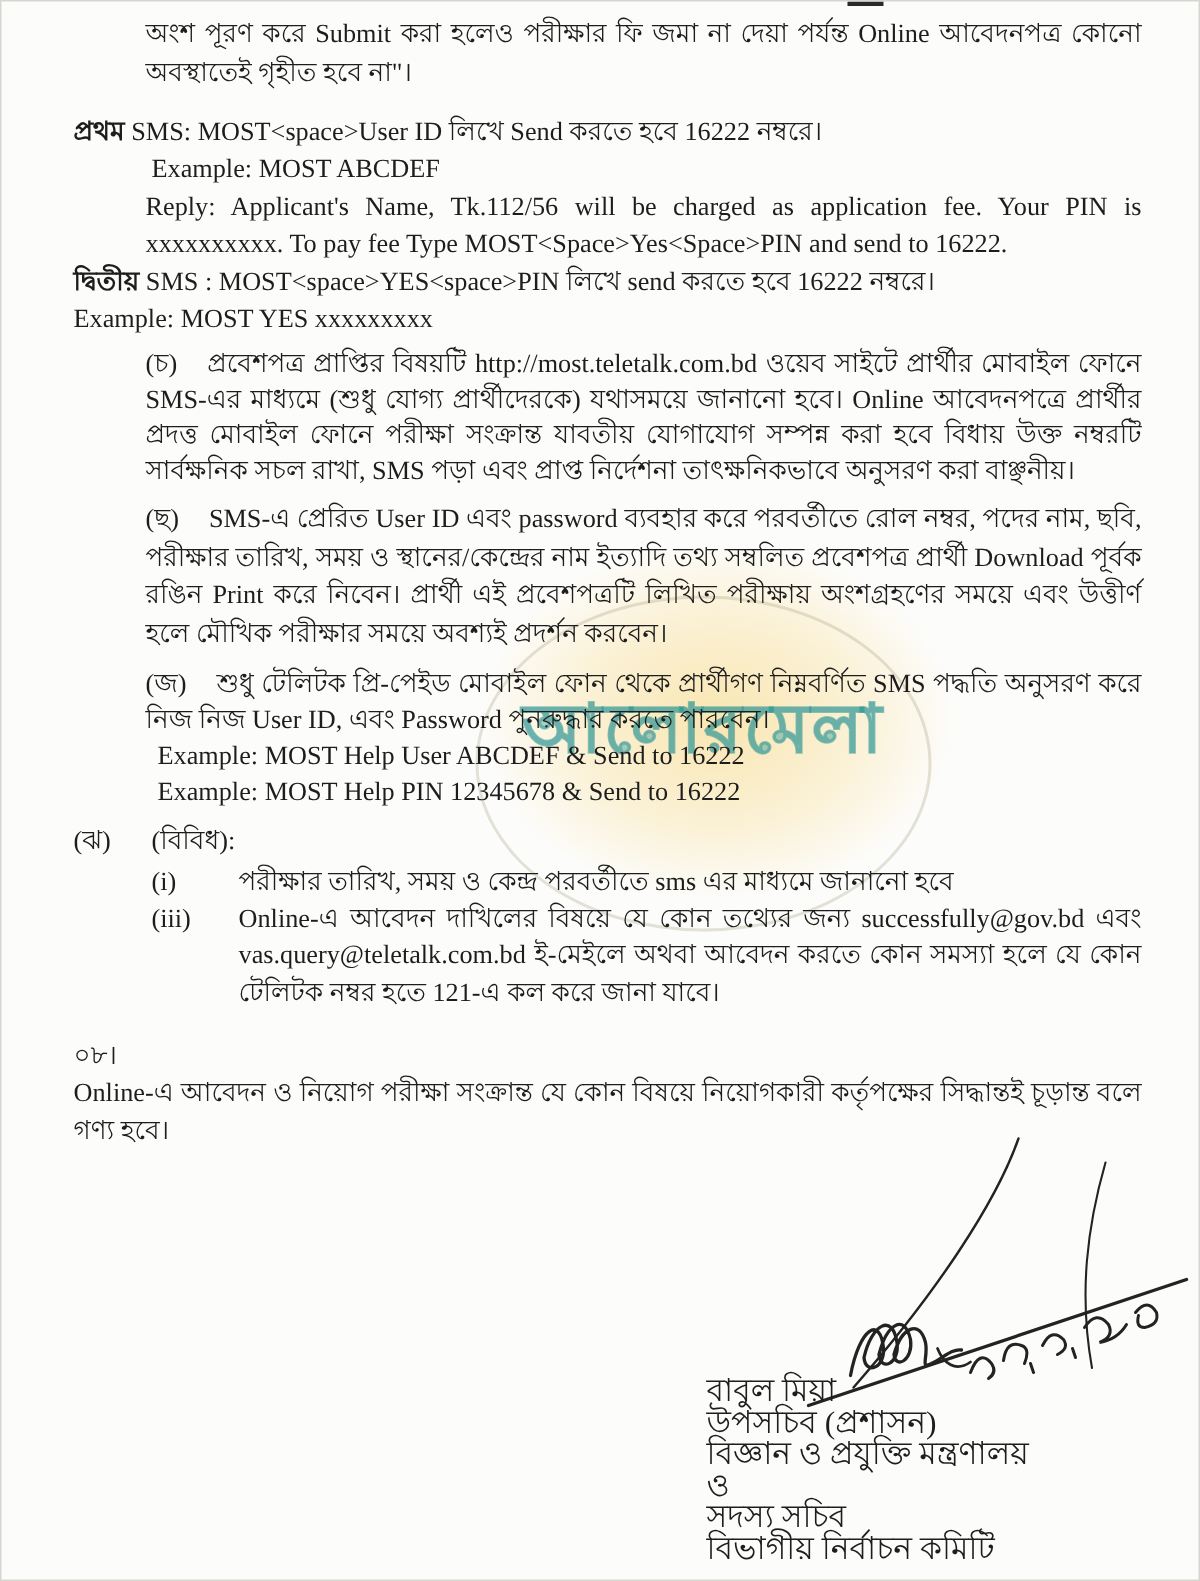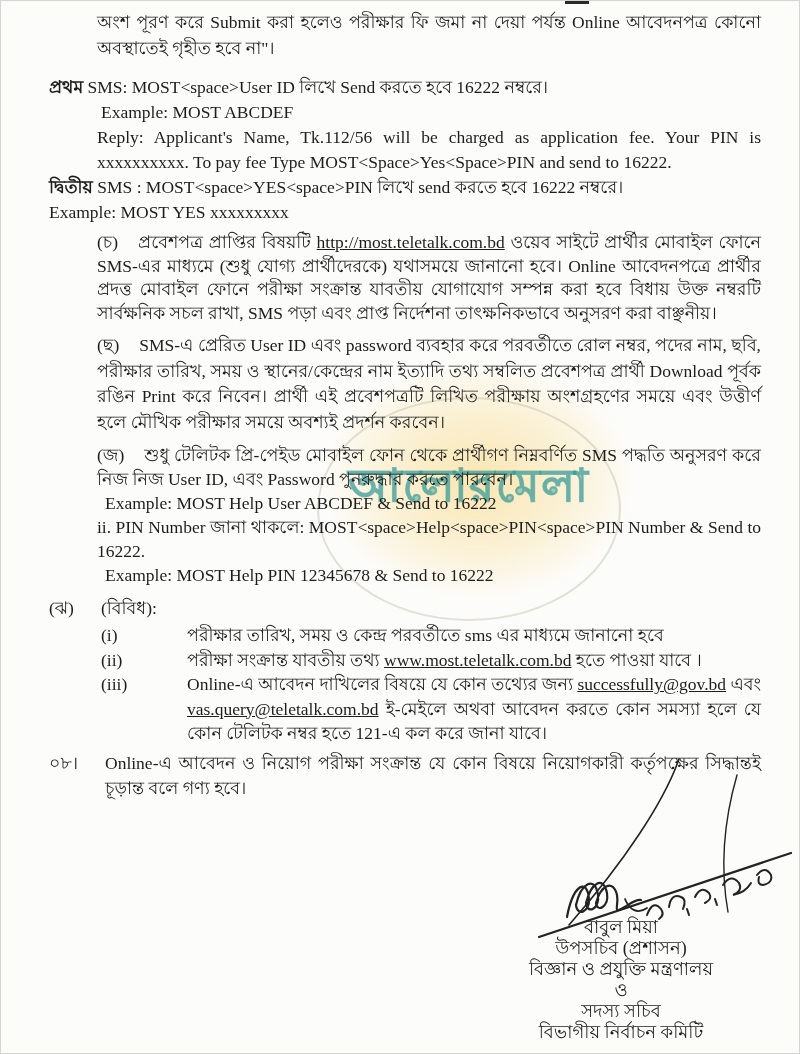--- a/index.html
+++ b/index.html
@@ -16,28 +16,28 @@
   .intro { line-height:26px; margin-bottom:14px; }
   .sms-block { margin-bottom:6px; }
   .sms-block p { line-height:25px; }
   .bold { font-weight:bold; }
   .ex-indent { padding-left:52px; }
   .ex-small-indent { padding-left:8px;margin-left:48px; }
   .clause-cha { line-height:23.5px; margin-bottom:8px; }
   .clause-chha { line-height:25.5px; margin-bottom:8px; }
   .clause-ja p { line-height:24px; }
   .clause-label { margin-right:20px; }
-  .doc-link { text-decoration:underline; color:inherit; cursor:pointer; }
+  .doc-link { color:inherit; cursor:pointer; }
   .misc { margin-top:10px; }
   .misc-head { display:flex; line-height:23px; margin-bottom:3px; }
   .misc-head .lbl { width:52px; flex:none; }
   .mi { display:flex; line-height:24.5px; }
   .mi .num { margin-left:52px; width:58px; flex:none; }
-  .mi .txt { flex:1; text-align:justify;margin-left:28px; }
-  .cl08 { display:flex; line-height:25px; margin-top:5px; }
+  .mi .txt { flex:1; text-align:justify; }
+  .cl08 { display:flex; line-height:25px; margin-top:18px;flex-direction:column; }
   .cl08 .num { width:56px; flex:none; }
   .cl08 .txt { flex:1; text-align:justify; }
   
   .wm-glow {
     position:absolute; left:322px; top:362px; width:310px; height:235px; z-index:1;
     background:radial-gradient(ellipse at center, rgba(247,215,128,0.60) 0%,
                rgba(247,215,128,0.28) 45%, rgba(247,215,128,0) 72%);
     border-radius:50%;
   }
   .wm-ring {
@@ -47,21 +47,21 @@
   .wm-text {
     position:absolute; left:318px; top:450px; width:300px; z-index:1;
     text-align:center; font-size:45px; font-weight:bold; letter-spacing:2px;
     color:rgba(46,150,150,0.42); -webkit-text-stroke:1px rgba(46,150,150,0.5);
     font-family:"Liberation Serif","DejaVu Serif",serif;
   }
   
   .sig-svg { position:absolute; left:528px; top:756px; z-index:3; }
   .sign-block {
     position:absolute; left:470px; top:916px; width:300px; z-index:3;
-    text-align:center; line-height:21px; font-size:18px;
+    line-height:21px; font-size:21px;
   }
   .top-mark { position:absolute; left:564px; top:0; width:24px; height:3px; background:#2a2a2a; z-index:2; }
 </style>
 </head>
 <body>
 
 <div class="page">
   <div class="top-mark"></div>
 
   <div class="wm-glow"></div>
@@ -80,36 +80,31 @@
       <p>Example: MOST YES xxxxxxxxx</p>
     </div>
 
     <p class="clause-cha just"><span class="clause-label">(চ)</span><span>প্রবেশপত্র প্রাপ্তির বিষয়টি </span><span class="doc-link">http://most.teletalk.com.bd</span><span> ওয়েব সাইটে প্রার্থীর মোবাইল ফোনে SMS-এর মাধ্যমে (শুধু যোগ্য প্রার্থীদেরকে) যথাসময়ে জানানো হবে। Online আবেদনপত্রে প্রার্থীর প্রদত্ত মোবাইল ফোনে পরীক্ষা সংক্রান্ত যাবতীয় যোগাযোগ সম্পন্ন করা হবে বিধায় উক্ত নম্বরটি সার্বক্ষনিক সচল রাখা, SMS পড়া এবং প্রাপ্ত নির্দেশনা তাৎক্ষনিকভাবে অনুসরণ করা বাঞ্ছনীয়।</span></p>
 
     <p class="clause-chha just"><span class="clause-label">(ছ)</span><span>SMS-এ প্রেরিত User ID এবং password ব্যবহার করে পরবর্তীতে রোল নম্বর, পদের নাম, ছবি, পরীক্ষার তারিখ, সময় ও স্থানের/কেন্দ্রের নাম ইত্যাদি তথ্য সম্বলিত প্রবেশপত্র প্রার্থী Download পূর্বক রঙিন Print করে নিবেন। প্রার্থী এই প্রবেশপত্রটি লিখিত পরীক্ষায় অংশগ্রহণের সময়ে এবং উত্তীর্ণ হলে মৌখিক পরীক্ষার সময়ে অবশ্যই প্রদর্শন করবেন।</span></p>
 
     <div class="clause-ja">
       <p class="just"><span class="clause-label">(জ)</span><span>শুধু টেলিটক প্রি-পেইড মোবাইল ফোন থেকে প্রার্থীগণ নিম্নবর্ণিত SMS পদ্ধতি অনুসরণ করে নিজ নিজ User ID, এবং Password পুনরুদ্ধার করতে পারবেন।</span></p>
       <p class="ex-small-indent">Example: MOST Help User ABCDEF &amp; Send to 16222</p>
-      <p class="just">ii.  PIN Number জানা থাকলে: MOST&lt;space&gt;Help&lt;space&gt;PIN&lt;space&gt;PIN Number &amp; Send to 16222.</p>
       <p class="ex-small-indent">Example: MOST Help PIN 12345678 &amp; Send to 16222</p>
     </div>
 
     <div class="misc">
       <div class="misc-head">
         <span class="lbl">(ঝ)</span>
         <span>(বিবিধ):</span>
       </div>
       <div class="mi">
         <span class="num">(i)</span>
         <span class="txt">পরীক্ষার তারিখ, সময় ও কেন্দ্র পরবর্তীতে sms এর মাধ্যমে জানানো হবে</span>
-      </div>
-      <div class="mi">
-        <span class="num">(ii)</span>
-        <span class="txt"><span>পরীক্ষা সংক্রান্ত যাবতীয় তথ্য </span><span class="doc-link">www.most.teletalk.com.bd</span><span> হতে পাওয়া যাবে ।</span></span>
       </div>
       <div class="mi">
         <span class="num">(iii)</span>
         <span class="txt"><span>Online-এ আবেদন দাখিলের বিষয়ে যে কোন তথ্যের জন্য </span><span class="doc-link">successfully@gov.bd</span><span> এবং </span><span class="doc-link">vas.query@teletalk.com.bd</span><span> ই-মেইলে অথবা আবেদন করতে কোন সমস্যা হলে যে কোন টেলিটক নম্বর হতে 121-এ কল করে জানা যাবে।</span></span>
       </div>
     </div>
 
     <div class="cl08">
       <span class="num">০৮।</span>
       <span class="txt">Online-এ আবেদন ও নিয়োগ পরীক্ষা সংক্রান্ত যে কোন বিষয়ে  নিয়োগকারী কর্তৃপক্ষের সিদ্ধান্তই চূড়ান্ত বলে গণ্য হবে।</span>

